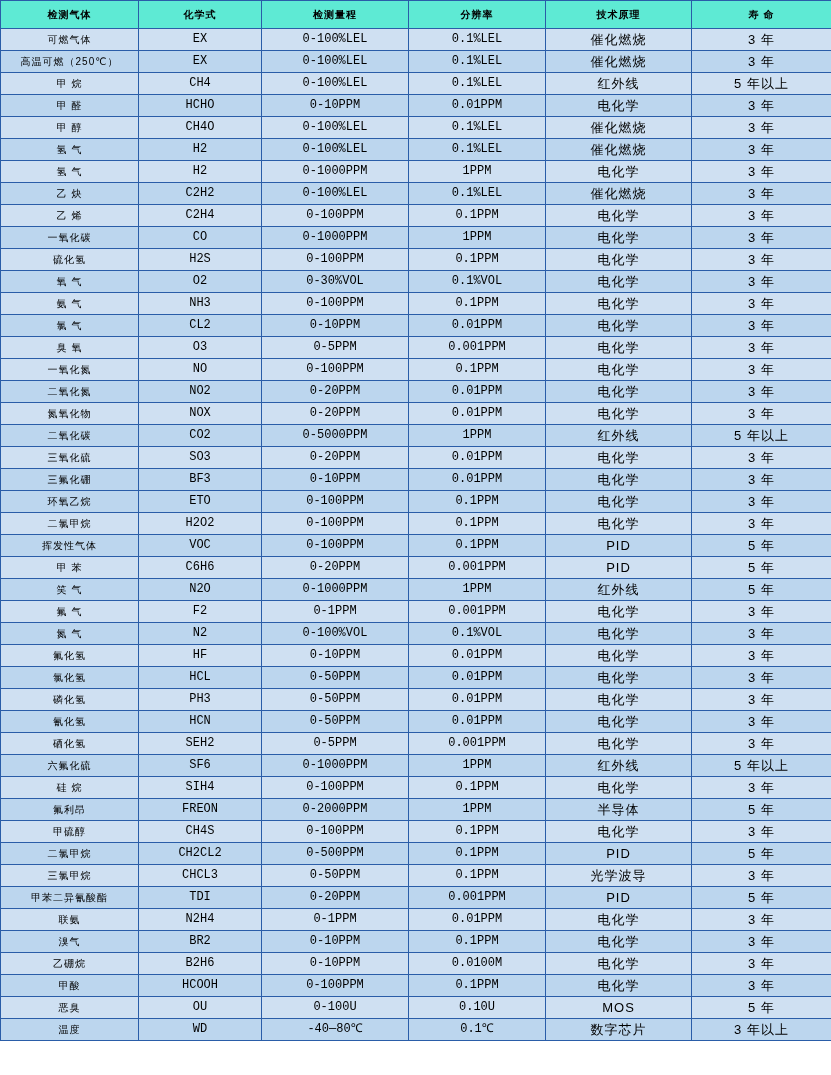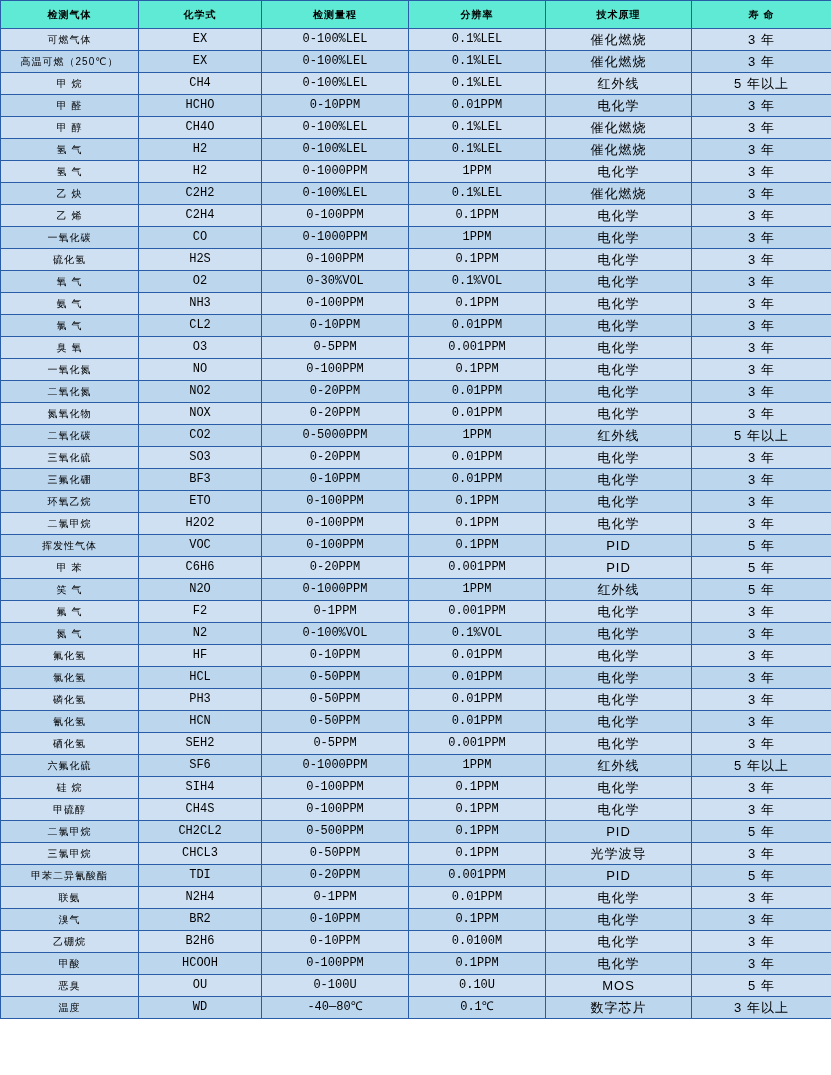--- a/index.html
+++ b/index.html
@@ -360,20 +360,28 @@
         <td class="col-life">5 年以上</td>
       </tr>
       <tr class="row-a">
         <td class="col-name">硅 烷</td>
         <td class="col-formula">SIH4</td>
         <td class="col-range">0-100PPM</td>
         <td class="col-res">0.1PPM</td>
         <td class="col-tech">电化学</td>
         <td class="col-life">3 年</td>
       </tr>
+      <tr class="row-b">
+        <td class="col-name">氟利昂</td>
+        <td class="col-formula">FREON</td>
+        <td class="col-range">0-2000PPM</td>
+        <td class="col-res">1PPM</td>
+        <td class="col-tech">半导体</td>
+        <td class="col-life">5 年</td>
+      </tr>
       <tr class="row-a">
         <td class="col-name">甲硫醇</td>
         <td class="col-formula">CH4S</td>
         <td class="col-range">0-100PPM</td>
         <td class="col-res">0.1PPM</td>
         <td class="col-tech">电化学</td>
         <td class="col-life">3 年</td>
       </tr>
       <tr class="row-b">
         <td class="col-name">二氯甲烷</td>

